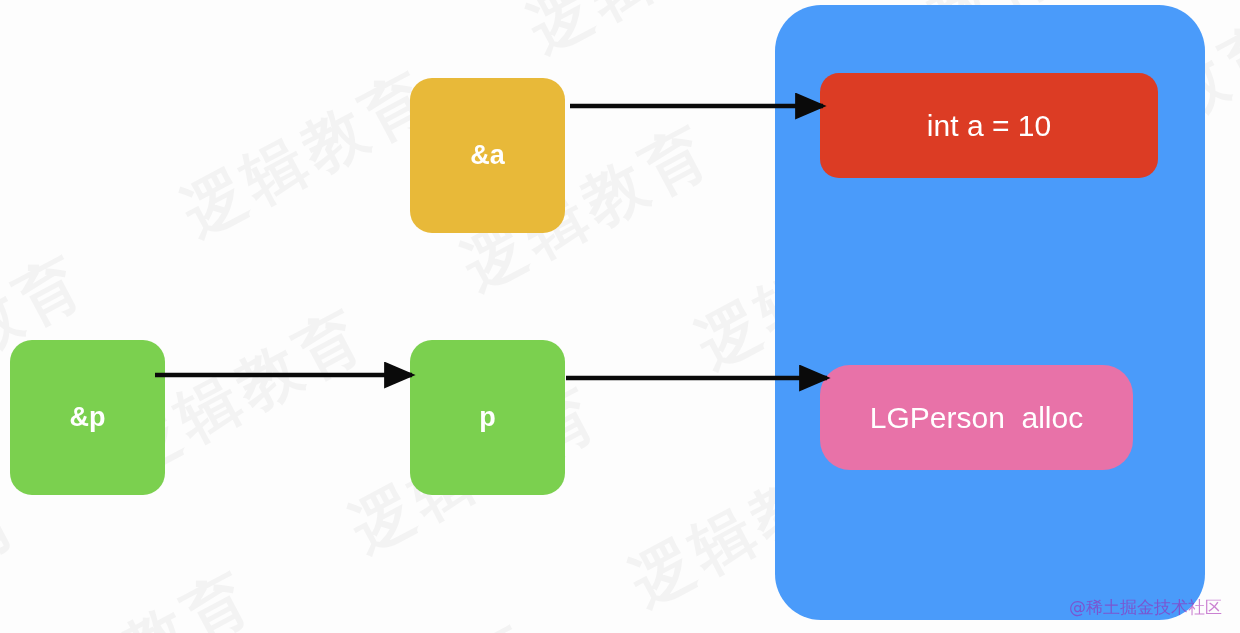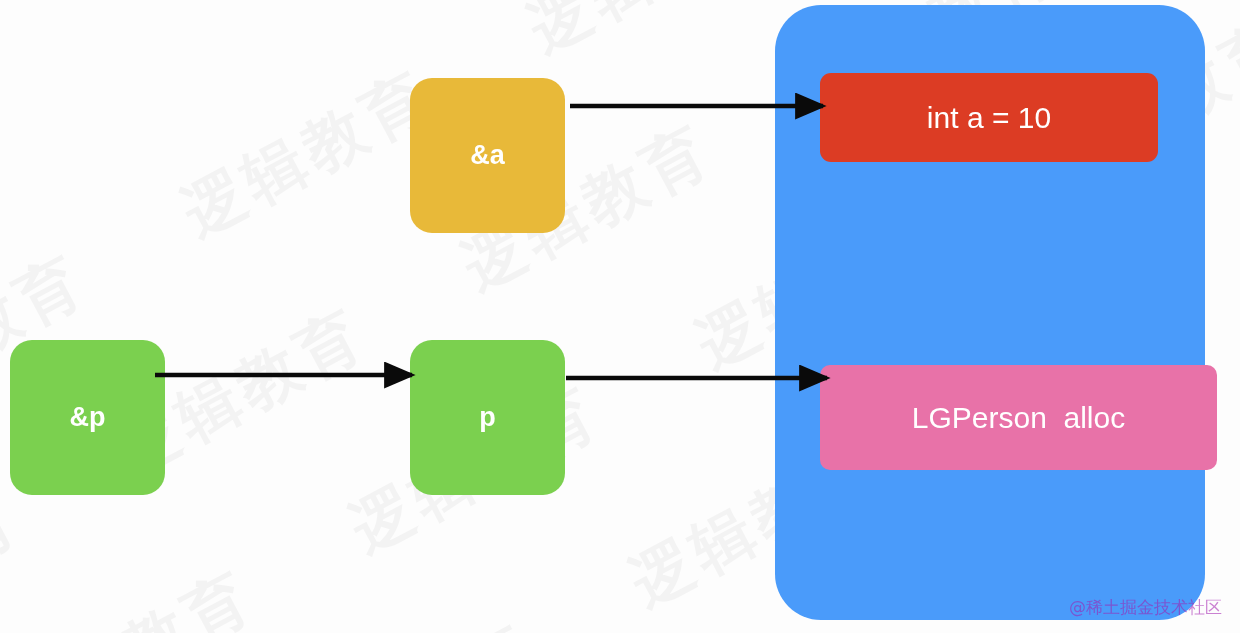--- a/index.html
+++ b/index.html
@@ -94,31 +94,31 @@
   #node-p {
     left: 410px; top: 340px;
     width: 155px; height: 155px;
     background: #7bd04f;
     border-radius: 22px;
     font-size: 27px;
     font-weight: bold;
   }
   #node-int-a {
     left: 820px; top: 73px;
-    width: 338px; height: 89px;
+    width: 338px; height: 105px;
     background: #dc3c24;
-    border-radius: 11px;
+    border-radius: 19px;
     font-size: 30px;
     font-weight: normal;
   }
   #node-lgperson {
     left: 820px; top: 365px;
-    width: 397px; height: 105px;
+    width: 313px; height: 105px;
     background: #e872a8;
-    border-radius: 10px;
+    border-radius: 30px;
     font-size: 30px;
     font-weight: normal;
     white-space: pre;
   }
 
   
   #arrow-layer {
     position: absolute;
     left: 0; top: 0;
     width: 1240px; height: 633px;

